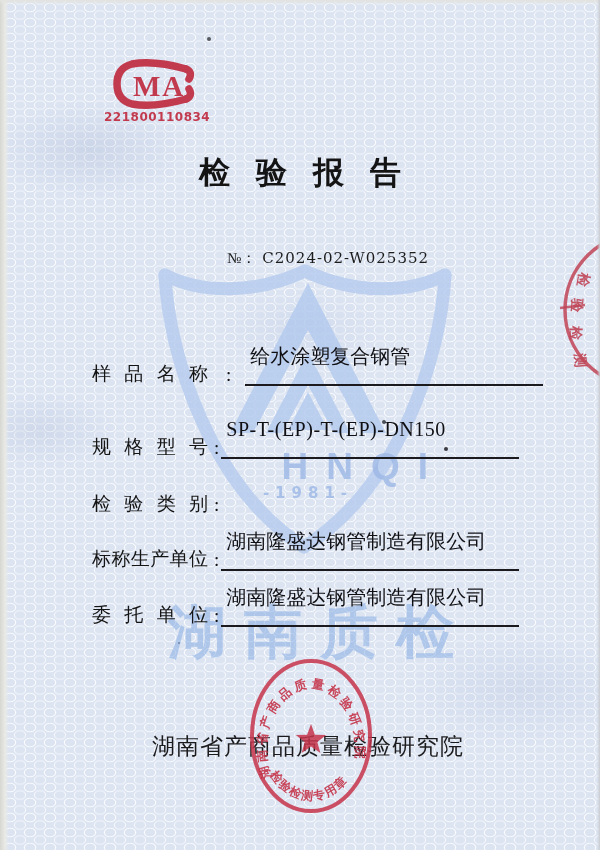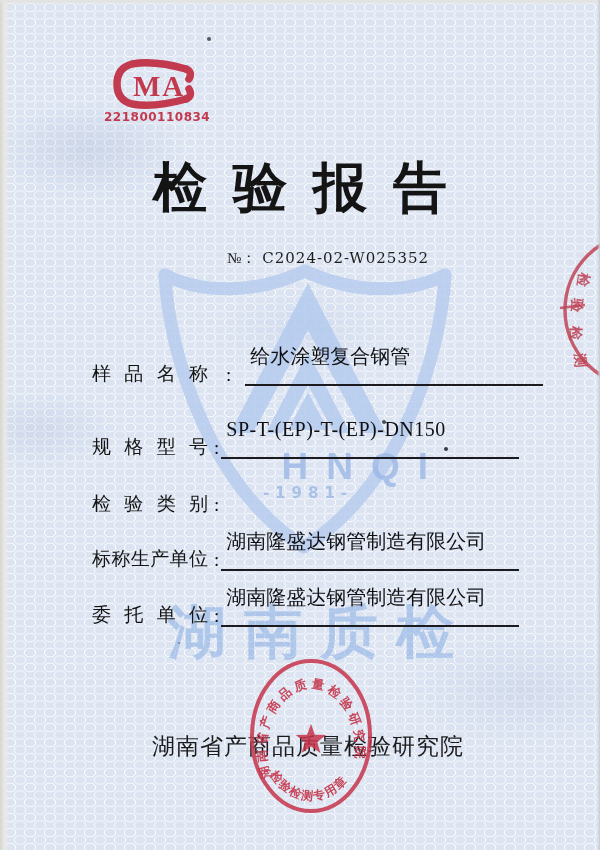--- a/index.html
+++ b/index.html
@@ -42,21 +42,21 @@
     font-family:"Liberation Sans","DejaVu Sans",sans-serif;font-weight:bold;
     font-size:58px;letter-spacing:18px;color:#7fa8e2;opacity:.5;white-space:nowrap;}
 
   
   .cma-svg{position:absolute;left:110px;top:58px;}
   .cma-number{position:absolute;left:104px;top:110px;width:100px;text-align:left;
     font-family:"DejaVu Sans","Liberation Sans",sans-serif;font-weight:bold;
     font-size:12px;letter-spacing:.5px;color:#c23a4e;}
 
   .doc-title{position:absolute;left:0;right:0;top:152px;text-align:center;
-    font-size:54px;font-weight:bold;letter-spacing:26px;text-indent:26px;
+    font-size:31px;font-weight:bold;letter-spacing:26px;text-indent:26px;
     color:#141414;white-space:nowrap;}
   .report-no{position:absolute;left:0;right:0;top:249px;text-align:center;
     transform:translateX(28px);font-size:15px;color:#1c1c1c;white-space:nowrap;}
   .report-no .no-value{letter-spacing:1px;margin-left:6px;font-family:"DejaVu Serif","Liberation Serif",serif;}
 
   
   .row{position:absolute;left:92px;display:flex;align-items:flex-end;height:30px;}
   .row .label{display:inline-block;width:116px;font-size:19px;color:#141414;
     text-align:justify;text-align-last:justify;line-height:1.25;}
   .row .colon{font-size:19px;margin:0 2px 0 6px;color:#141414;}

